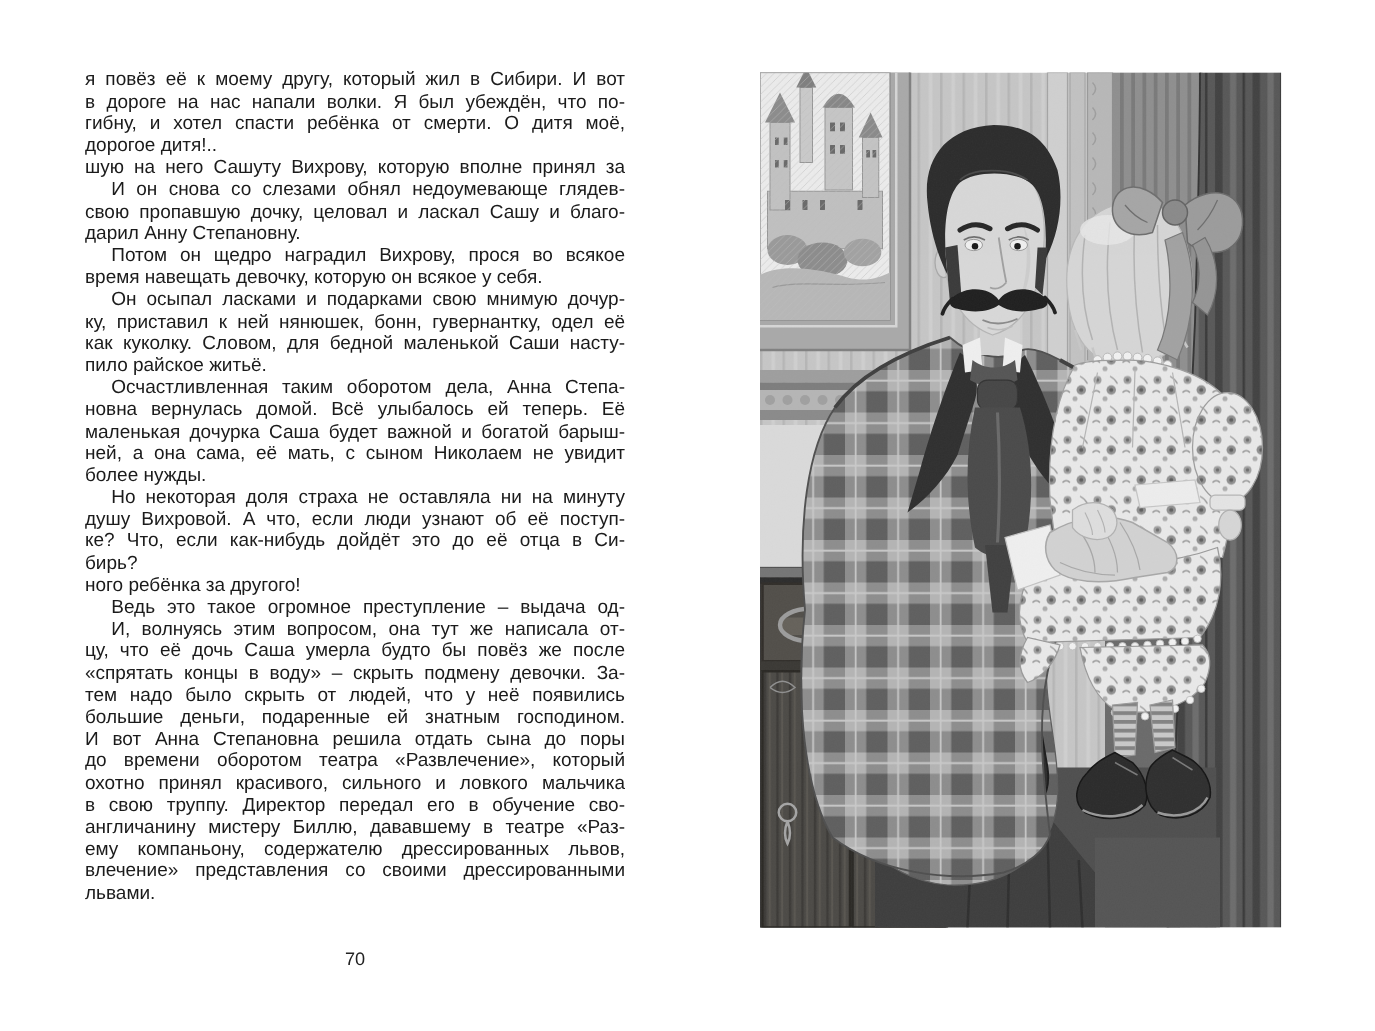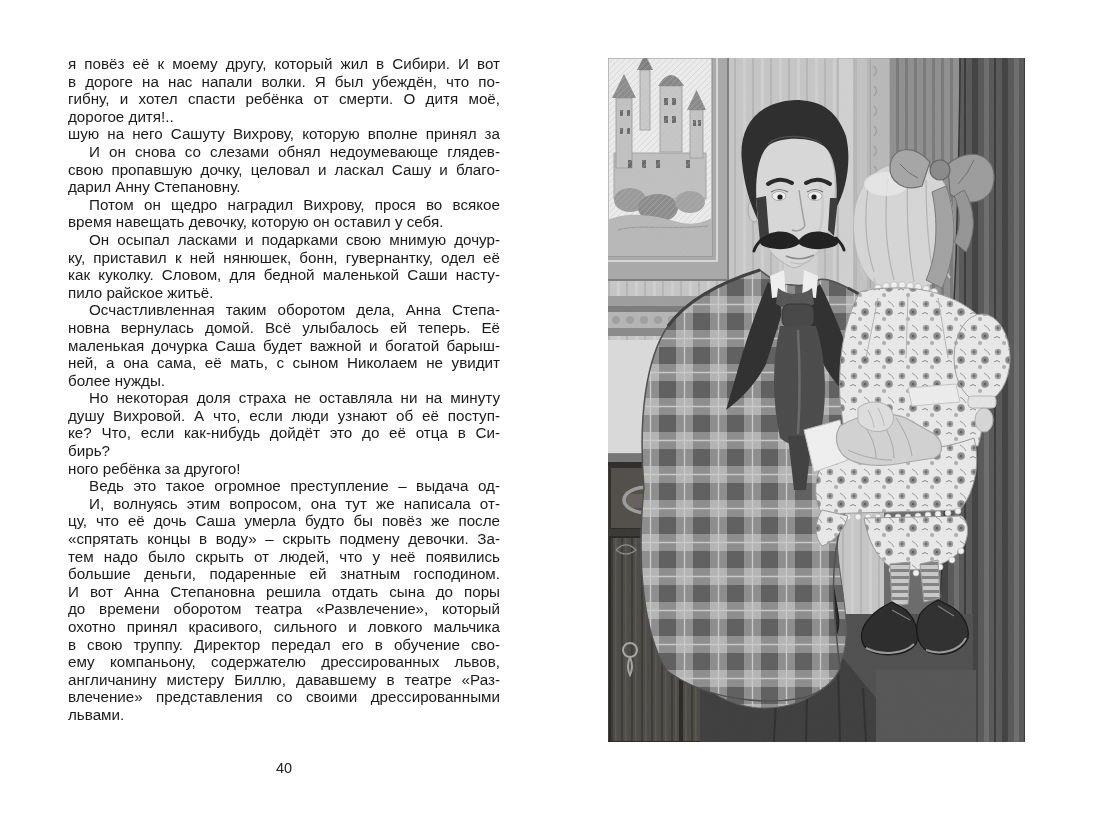--- a/index.html
+++ b/index.html
@@ -23,21 +23,21 @@
   <div class="text-column">
       <div class="text-line">я повёз её к моему другу, который жил в Сибири. И вот</div>
       <div class="text-line">в дороге на нас напали волки. Я был убеждён, что по-</div>
       <div class="text-line">гибну, и хотел спасти ребёнка от смерти. О дитя моё,</div>
       <div class="text-line last">дорогое дитя!..</div>
       <div class="text-line">шую на него Сашуту Вихрову, которую вполне принял за</div>
       <div class="text-line indent">И он снова со слезами обнял недоумевающе глядев-</div>
       <div class="text-line">свою пропавшую дочку, целовал и ласкал Сашу и благо-</div>
       <div class="text-line last">дарил Анну Степановну.</div>
       <div class="text-line indent">Потом он щедро наградил Вихрову, прося во всякое</div>
-      <div class="text-line last">время навещать девочку, которую он оставил у себя.</div>
+      <div class="text-line last">время навещать девочку, которую он всякое у себя.</div>
       <div class="text-line indent">Он осыпал ласками и подарками свою мнимую дочур-</div>
       <div class="text-line">ку, приставил к ней нянюшек, бонн, гувернантку, одел её</div>
       <div class="text-line">как куколку. Словом, для бедной маленькой Саши насту-</div>
       <div class="text-line last">пило райское житьё.</div>
       <div class="text-line indent">Осчастливленная таким оборотом дела, Анна Степа-</div>
       <div class="text-line">новна вернулась домой. Всё улыбалось ей теперь. Её</div>
       <div class="text-line">маленькая дочурка Саша будет важной и богатой барыш-</div>
       <div class="text-line">ней, а она сама, её мать, с сыном Николаем не увидит</div>
       <div class="text-line last">более нужды.</div>
       <div class="text-line indent">Но некоторая доля страха не оставляла ни на минуту</div>
@@ -48,27 +48,27 @@
       <div class="text-line indent">Ведь это такое огромное преступление – выдача од-</div>
       <div class="text-line indent">И, волнуясь этим вопросом, она тут же написала от-</div>
       <div class="text-line">цу, что её дочь Саша умерла будто бы повёз же после</div>
       <div class="text-line">«спрятать концы в воду» – скрыть подмену девочки. За-</div>
       <div class="text-line">тем надо было скрыть от людей, что у неё появились</div>
       <div class="text-line">большие деньги, подаренные ей знатным господином.</div>
       <div class="text-line">И вот Анна Степановна решила отдать сына до поры</div>
       <div class="text-line">до времени оборотом театра «Развлечение», который</div>
       <div class="text-line">охотно принял красивого, сильного и ловкого мальчика</div>
       <div class="text-line">в свою труппу. Директор передал его в обучение сво-</div>
+      <div class="text-line">англичанину мистеру Биллю, дававшему в театре «Раз-</div>
       <div class="text-line">ему компаньону, содержателю дрессированных львов,</div>
-      <div class="text-line">англичанину мистеру Биллю, дававшему в театре «Раз-</div>
       <div class="text-line">влечение» представления со своими дрессированными</div>
       <div class="text-line last">львами.</div>
     </div>
 
-  <div class="page-number">40</div>
+  <div class="page-number">70</div>
 
   <div class="illustration">
     <svg width="417" height="684" viewBox="0 0 417 684" role="img" aria-label="Чёрно-белая иллюстрация: усатый господин в клетчатом пиджаке держит на руках маленькую девочку с большим бантом, в цветастом платье; слева картина с замком и комод, справа тёмная штора">
       <defs>
         <pattern id="wallpanel" width="18" height="40" patternUnits="userSpaceOnUse">
           <rect width="18" height="40" fill="#c6c6c6"></rect>
           <rect x="0" width="2" height="40" fill="#b6b6b6"></rect>
           <rect x="9" width="3" height="40" fill="#cfcfcf"></rect>
         </pattern>
         <pattern id="plaid" width="34" height="34" patternUnits="userSpaceOnUse">

